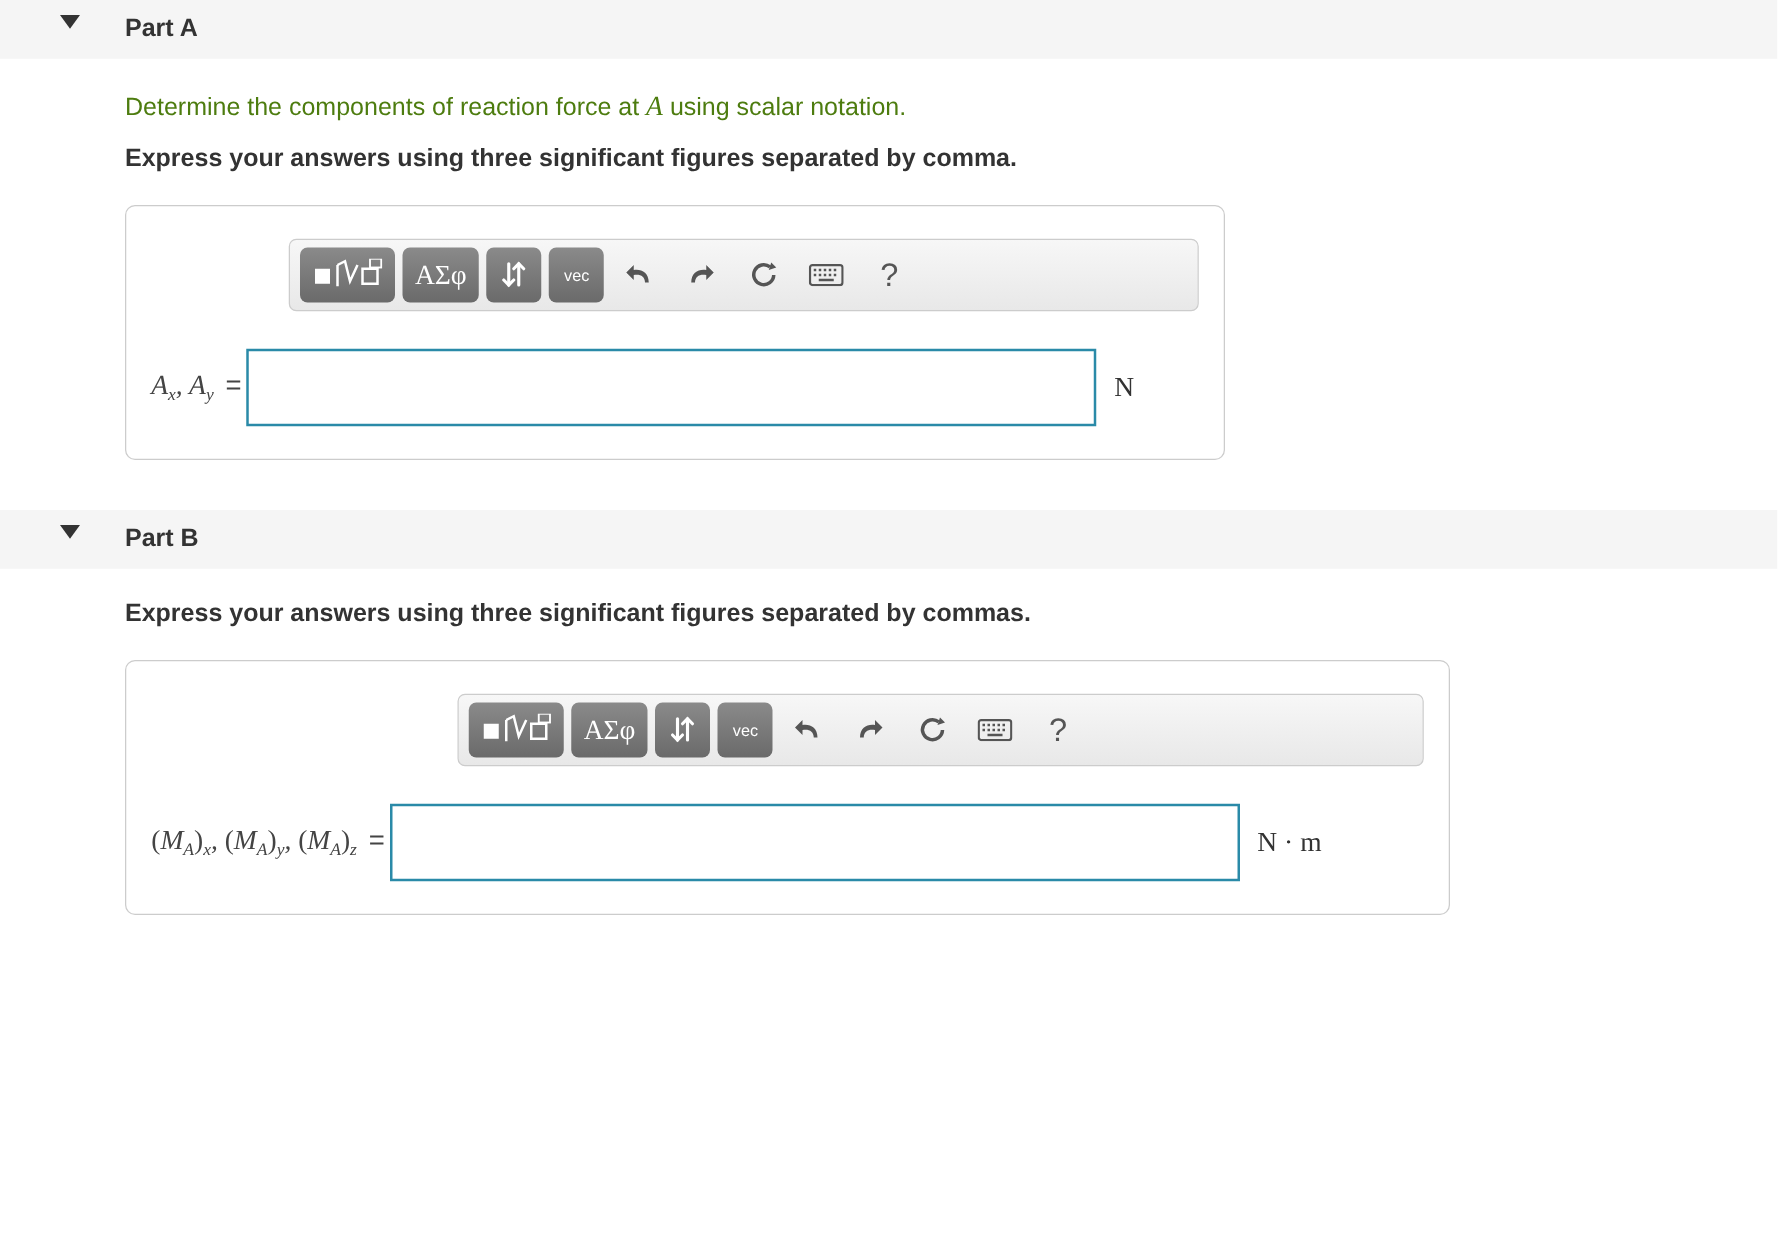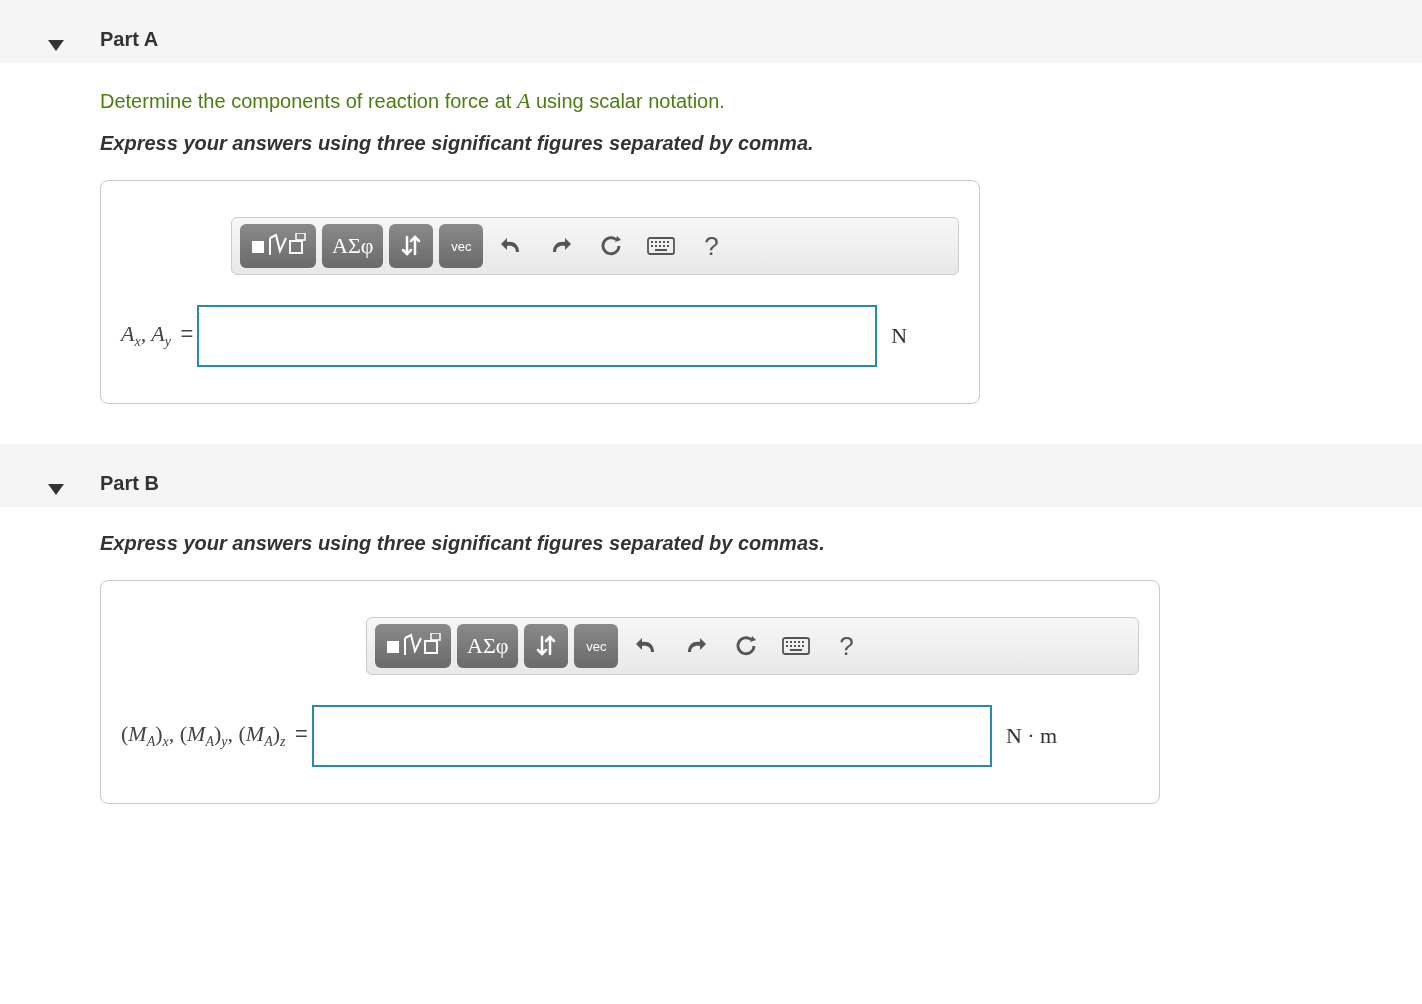--- a/index.html
+++ b/index.html
@@ -9,24 +9,24 @@
   }
   body {
     font-family: Arial, Helvetica, sans-serif;
     font-size: 19px;
     color: #333;
     background: #fff;
     width: 1422px;
   }
   .part-header {
     background: #f5f5f5;
-    padding: 28px 20px 12px 50px;
+    padding: 12px 20px 12px 50px;
     position: relative;
     display: flex;
-    align-items: flex-end;
+    align-items: flex-start;
   }
   .collapse-arrow {
     position: absolute;
     left: 48px;
     width: 0;
     height: 0;
     border-left: 8px solid transparent;
     border-right: 8px solid transparent;
     border-top: 11px solid #333;
     cursor: pointer;
@@ -46,26 +46,25 @@
   }
   .italic-serif {
     font-family: 'Times New Roman', serif;
     font-style: italic;
     font-size: 22px;
   }
   .instruction-text {
     font-weight: bold;
     font-size: 20px;
     margin-bottom: 25px;
-    font-style: italic;
   }
   .answer-box {
     border: 1px solid #ccc;
     border-radius: 8px;
-    padding: 36px 20px;
+    padding: 26px 20px;
     display: inline-block;
     min-width: 880px;
   }
   .toolbar-wrapper {
     display: flex;
     align-items: center;
     margin-left: 110px;
     margin-bottom: 30px;
     gap: 6px;
     background: linear-gradient(#f7f7f7, #e8e8e8);

